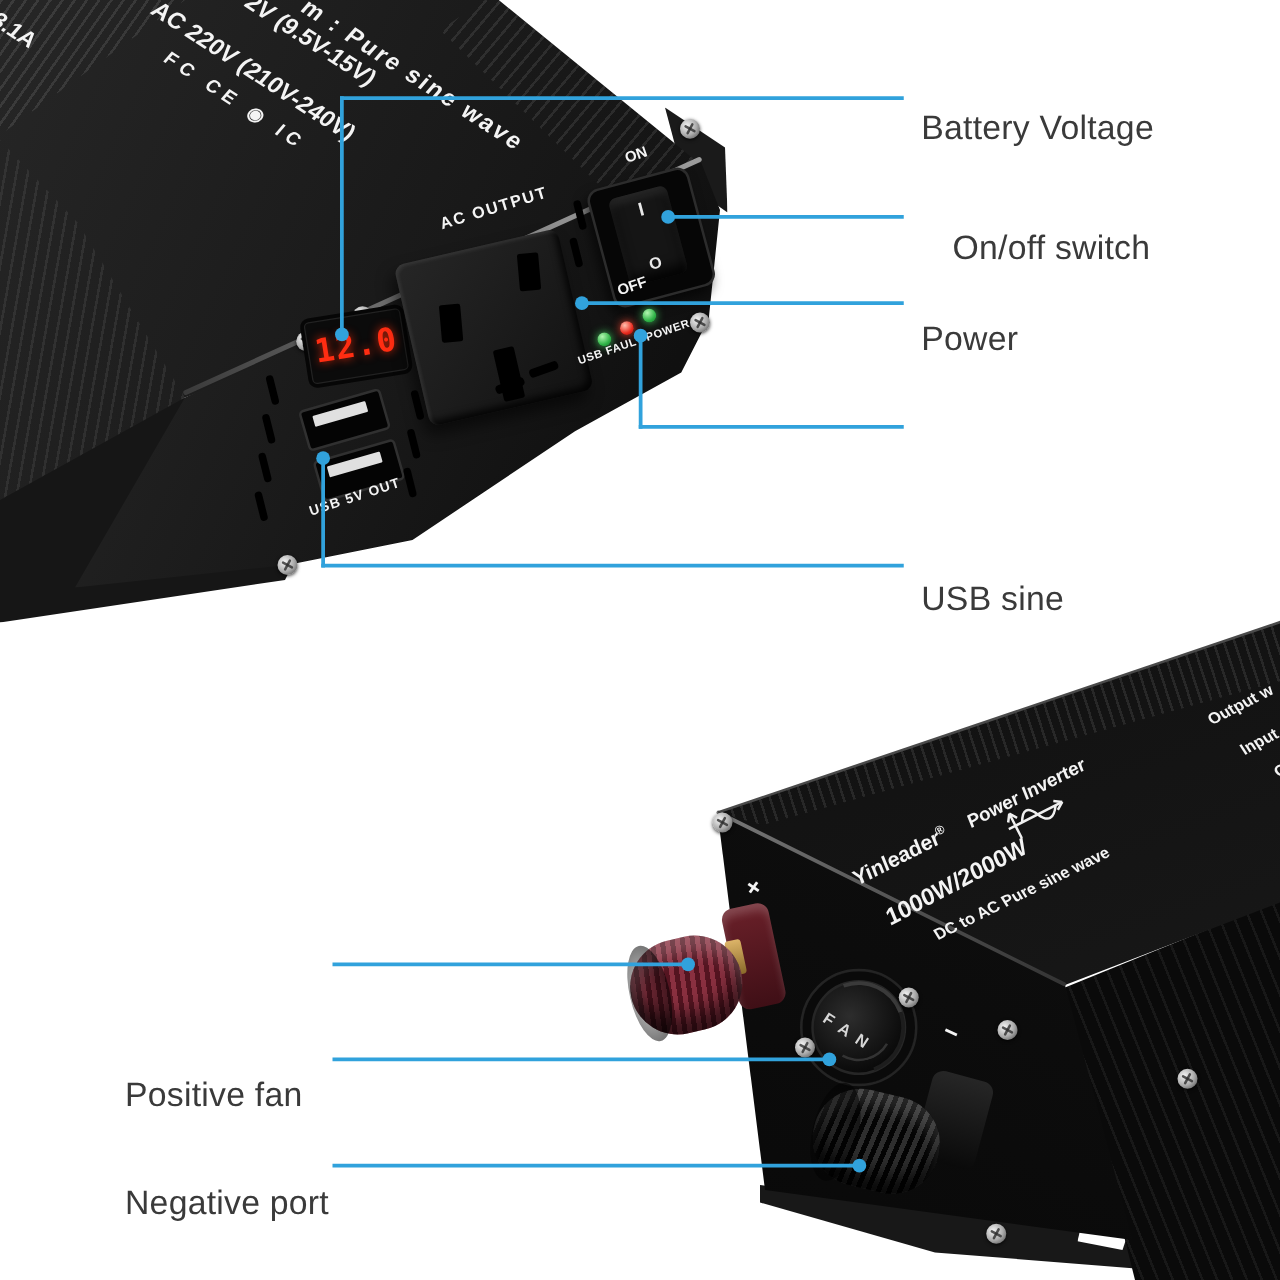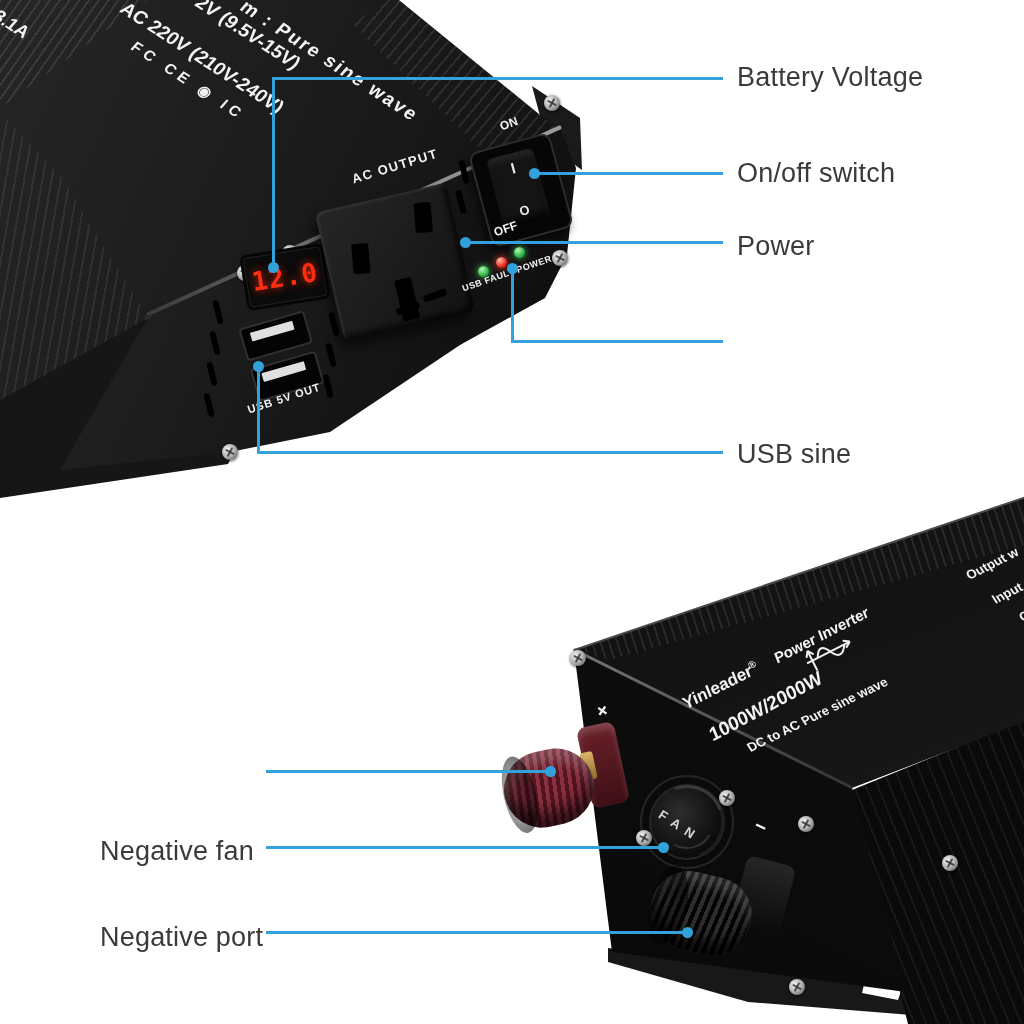--- a/index.html
+++ b/index.html
@@ -1,21 +1,21 @@
 <!DOCTYPE html>
 <html><head>
 <meta charset="utf-8">
 <style>
   html,body{margin:0;padding:0;background:#fff;}
   .canvas{position:relative;width:1024px;height:1024px;background:#ffffff;overflow:hidden;
           font-family:"Liberation Sans",sans-serif;}
   .abs{position:absolute;}
   .face{position:absolute;inset:0;}
   
-  .co-label{position:absolute;font-size:27px;color:#3a3a3a;letter-spacing:.2px;white-space:nowrap;}
+  .co-label{position:absolute;font-size:27px;color:#3a3a3a;letter-spacing:.2px;white-space:nowrap;margin-top:25px;}
   .co-line{position:absolute;background:#31a2dc;}
   .co-dot{position:absolute;width:11px;height:11px;border-radius:50%;background:#31a2dc;}
   
   .screw{position:absolute;width:16px;height:16px;border-radius:50%;
          background:radial-gradient(circle at 35% 35%,#f4f4f4,#ababab 52%,#5c5c5c 88%);
          box-shadow:0 1px 3px rgba(0,0,0,.75);}
   .screw::before,.screw::after{content:"";position:absolute;left:3px;right:3px;top:7px;height:2px;
          background:rgba(45,45,45,.8);border-radius:1px;}
   .screw::before{transform:rotate(28deg);} .screw::after{transform:rotate(118deg);}
   .vslot{position:absolute;width:6px;height:24px;background:#000;border-radius:3px;transform:rotate(-14deg);}
@@ -226,39 +226,39 @@
 
   <div class="face">
 
     <div class="co-line" style="left:272px;top:77px;width:3px;height:190px;"></div>
     <div class="co-line" style="left:272px;top:77px;width:451px;height:3px;"></div>
     <div class="co-dot" style="left:268px;top:262px;"></div>
     <div class="co-label" style="left:737px;top:62px;">Battery Voltage</div>
 
     <div class="co-line" style="left:534px;top:172px;width:189px;height:3px;"></div>
     <div class="co-dot" style="left:529px;top:168px;"></div>
-    <div class="co-label" style="left:737px;top:158px;">On/off switch</div>
+    <div class="co-label" style="left:762px;top:158px;">On/off switch</div>
 
     <div class="co-line" style="left:465px;top:241px;width:258px;height:3px;"></div>
     <div class="co-dot" style="left:460px;top:237px;"></div>
     <div class="co-label" style="left:737px;top:231px;">Power</div>
 
     <div class="co-line" style="left:511px;top:268px;width:3px;height:75px;"></div>
     <div class="co-line" style="left:511px;top:340px;width:212px;height:3px;"></div>
     <div class="co-dot" style="left:507px;top:263px;"></div>
 
     <div class="co-line" style="left:257px;top:366px;width:3px;height:88px;"></div>
     <div class="co-line" style="left:257px;top:451px;width:466px;height:3px;"></div>
     <div class="co-dot" style="left:253px;top:361px;"></div>
     <div class="co-label" style="left:737px;top:439px;">USB sine</div>
 
     <div class="co-line" style="left:266px;top:770px;width:284px;height:3px;"></div>
     <div class="co-dot" style="left:545px;top:766px;"></div>
 
-    <div class="co-label" style="left:100px;top:836px;">Negative fan</div>
+    <div class="co-label" style="left:100px;top:836px;">Positive fan</div>
     <div class="co-line" style="left:266px;top:846px;width:397px;height:3px;"></div>
     <div class="co-dot" style="left:658px;top:842px;"></div>
 
     <div class="co-label" style="left:100px;top:922px;">Negative port</div>
     <div class="co-line" style="left:266px;top:931px;width:421px;height:3px;"></div>
     <div class="co-dot" style="left:682px;top:927px;"></div>
   </div>
 
 </div>
 

